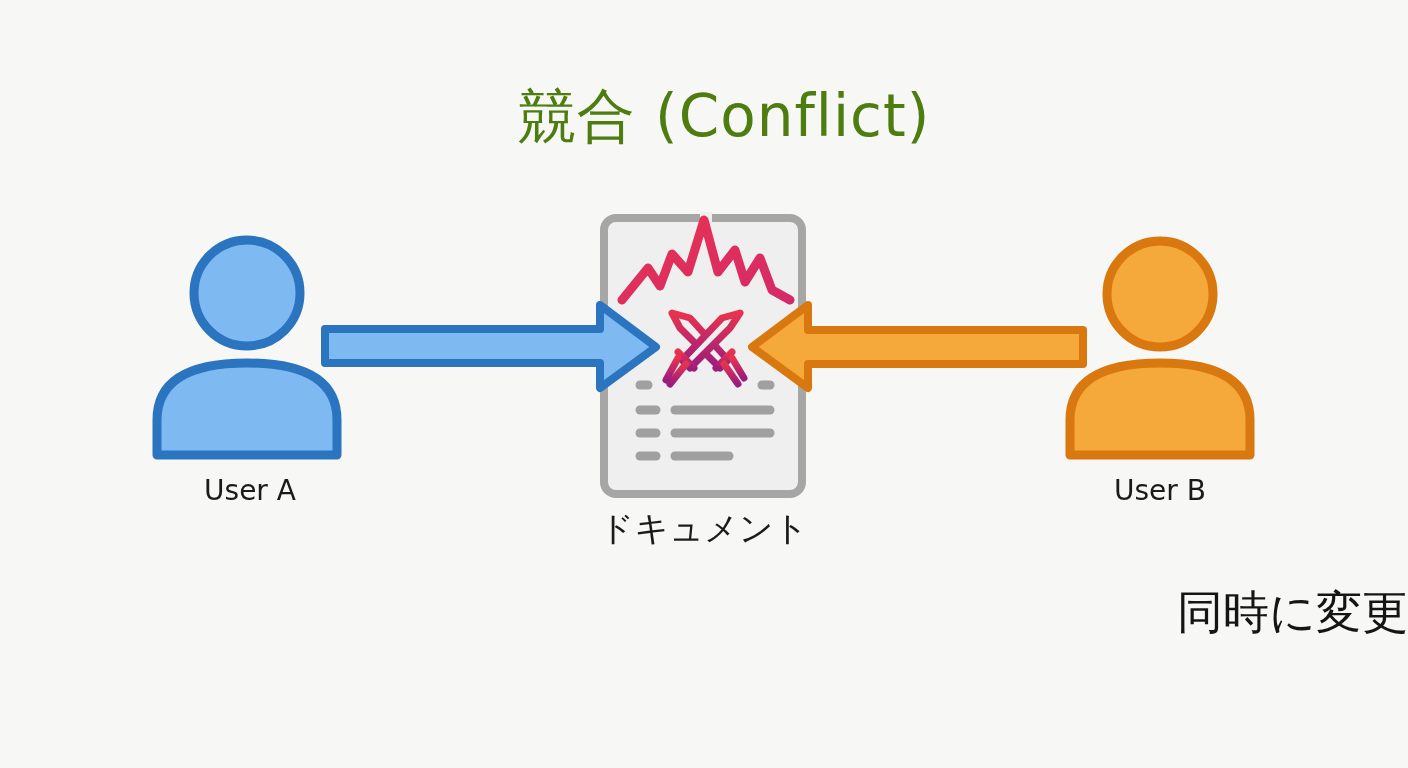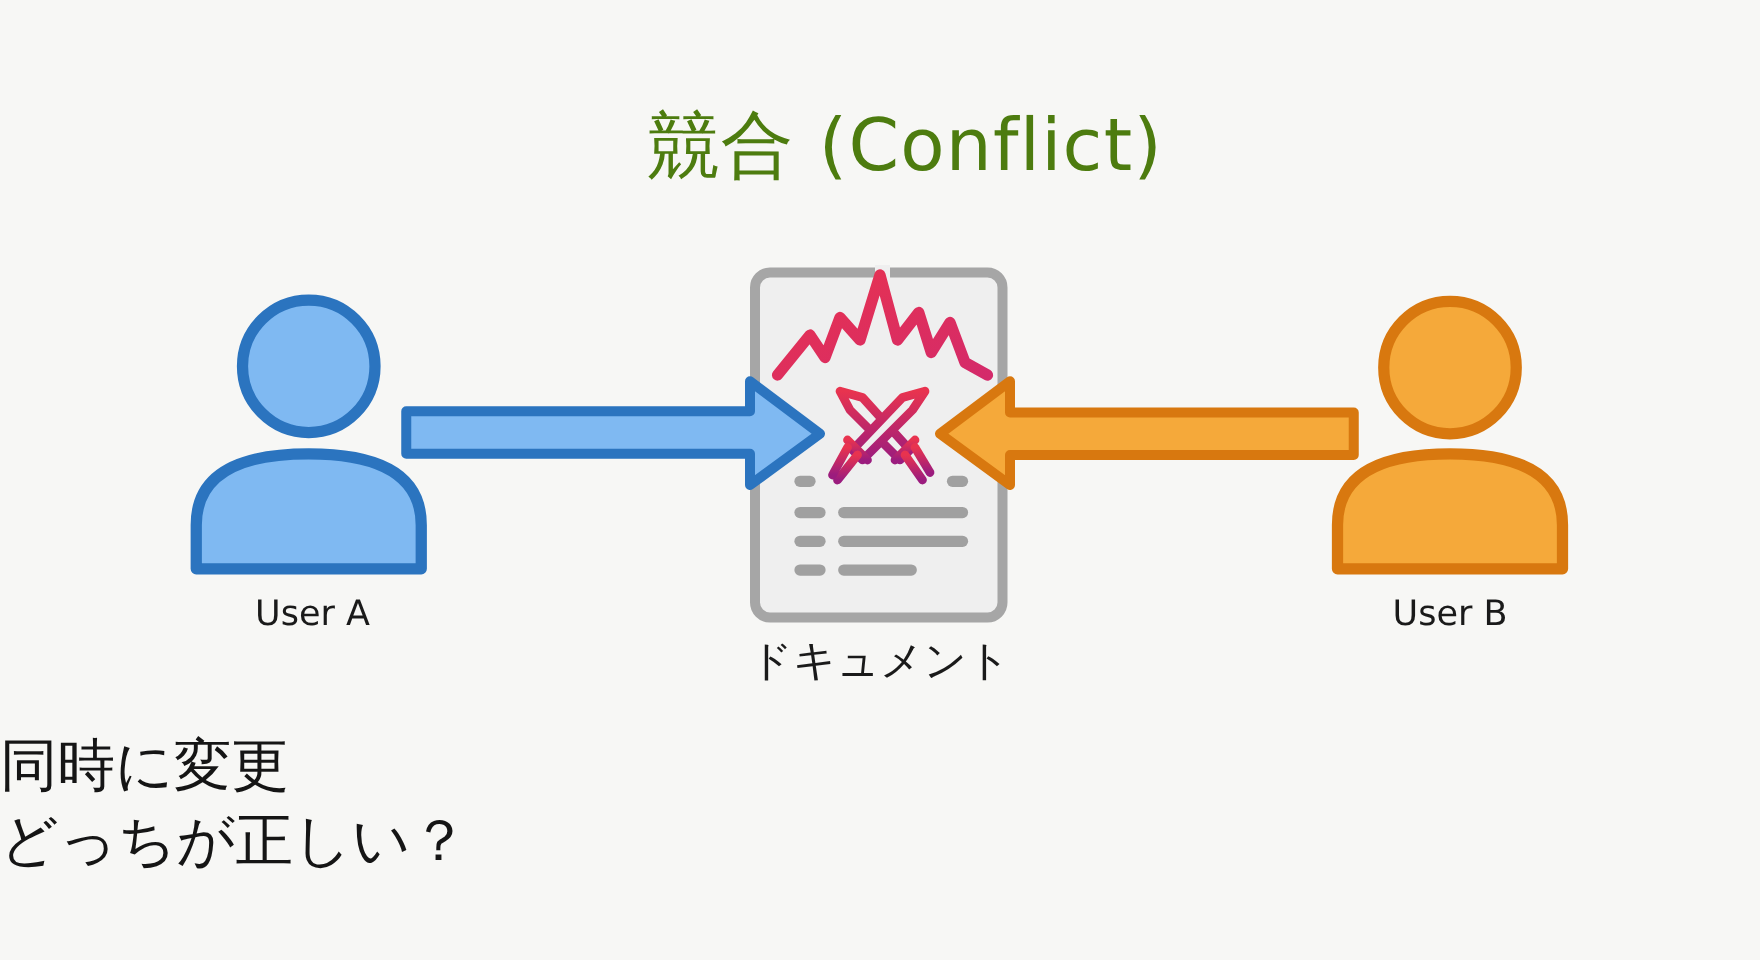--- a/index.html
+++ b/index.html
@@ -15,21 +15,21 @@
   }
   .diagram { position: absolute; left: 0; top: 0; width: 1408px; height: 768px; }
   .label {
     position: absolute; font-size: 28px; color: #1a1a1a; text-align: center;
   }
   .userA-label { left: 150px; width: 200px; top: 474px; }
   .userB-label { left: 1060px; width: 200px; top: 474px; }
   .doc-label { left: 550px; width: 308px; top: 506px; font-size: 34px; font-family: Liberation Mono, monospace; }
   .question {
     position: absolute; left: 0; width: 1408px; top: 582px;
-    text-align: left; font-size: 46px; color: #151515; line-height: 60px;
+    text-align: right; font-size: 46px; color: #151515; line-height: 60px;
   }
 </style>
 </head>
 <body>
 
 <div class="title">競合 (Conflict)</div>
 
 <svg class="diagram" viewBox="0 0 1408 768" xmlns="http://www.w3.org/2000/svg">
   <defs>
     <linearGradient id="swordGrad" x1="0" y1="0" x2="0" y2="1">
@@ -87,14 +87,13 @@
 
   <path d="M1083 330 L808 330 L808 305 L752 347 L808 388 L808 364 L1083 364 Z" fill="#f5a93a" stroke="#d8780f" stroke-width="8" stroke-linejoin="round"></path>
 </svg>
 
 <div class="label userA-label">User A</div>
 <div class="label userB-label">User B</div>
 <div class="label doc-label">ドキュメント</div>
 
 <div class="question">
   <div>同時に変更</div>
-  <div>どっちが正しい？</div>
 </div>
 
 </body></html>

